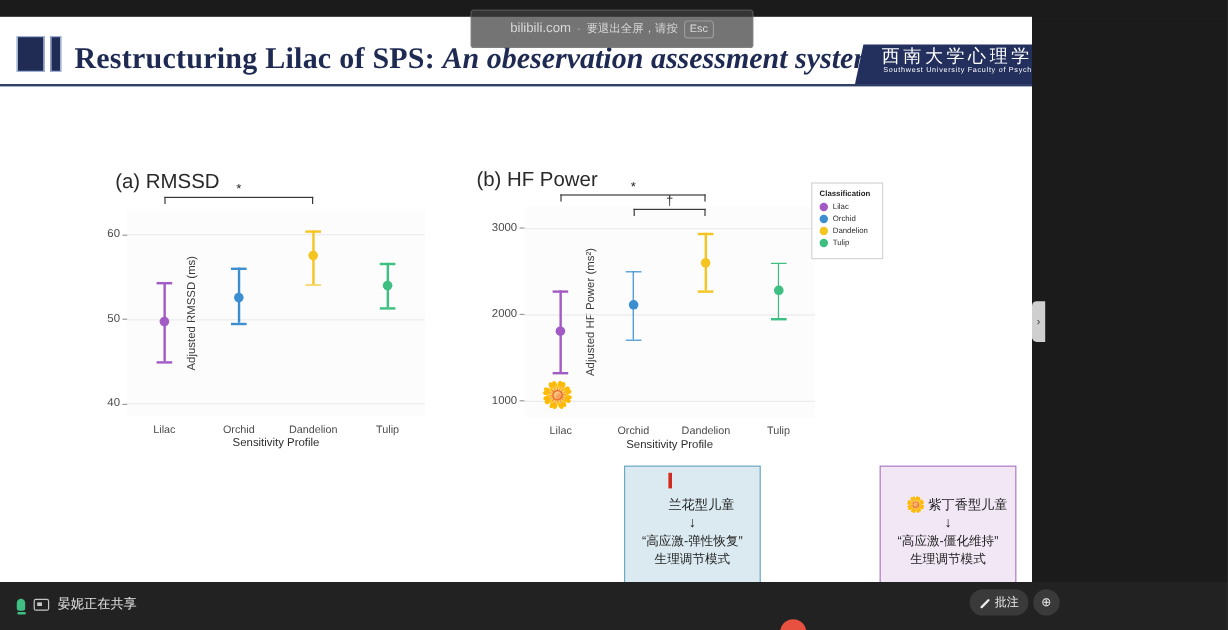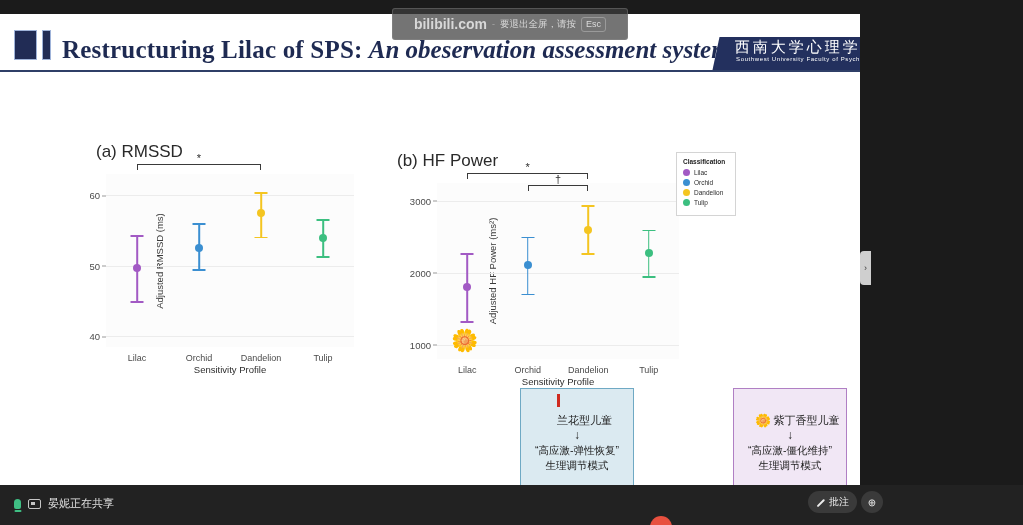--- a/index.html
+++ b/index.html
@@ -60,21 +60,21 @@
     border-bottom: 8px solid transparent;
   }
   .subtitle-text {
     font-size: 16px; font-weight: bold; color: #1f4f73;
     letter-spacing: .5px;
   }
 
   
   .chart-panel { position: absolute; background: #fff; }
   #chart-a { left: 48px; top: 120px; width: 310px; height: 255px; }
-  #chart-b { left: 385px; top: 129px; width: 300px; height: 258px; }
+  #chart-b { left: 385px; top: 118px; width: 300px; height: 258px; }
 
   .chart-label { position: absolute; top: 8px; left: 48px; font-size: 17px; color: #2a2a2a; }
   #chart-b .chart-label { left: 12px; }
 
   .plot {
     position: absolute; left: 58px; top: 40px; right: 4px; bottom: 42px;
     background: #fcfcfc;
   }
   #chart-b .plot { left: 52px; right: 6px; }
 
@@ -160,21 +160,21 @@
 
   
   #fs-toast {
     position: absolute; left: 392px; top: 8px;
     width: 236px; height: 32px;
     background: rgba(62,62,62,.72);
     border: 1px solid rgba(150,150,150,.35);
     border-radius: 3px;
     display: flex; align-items: center; justify-content: center; gap: 5px;
   }
-  #fs-toast .site { font-size: 14px; color: #d8d8d8; font-weight: bold; }
+  #fs-toast .site { font-size: 11px; color: #d8d8d8; font-weight: normal; }
   #fs-toast .sep { font-size: 9px; color: #a9a9a9; }
   #fs-toast .msg { font-size: 9.5px; color: #d8d8d8; }
   #fs-toast .keycap {
     font-size: 9px; color: #dcdcdc;
     border: 1px solid #9a9a9a; border-radius: 3px;
     padding: 2px 4px; line-height: 1;
   }
 
   
   #video-panel { position: absolute; left: 860px; top: 14px; width: 163px; height: 471px; background: #1b1b1b; }

